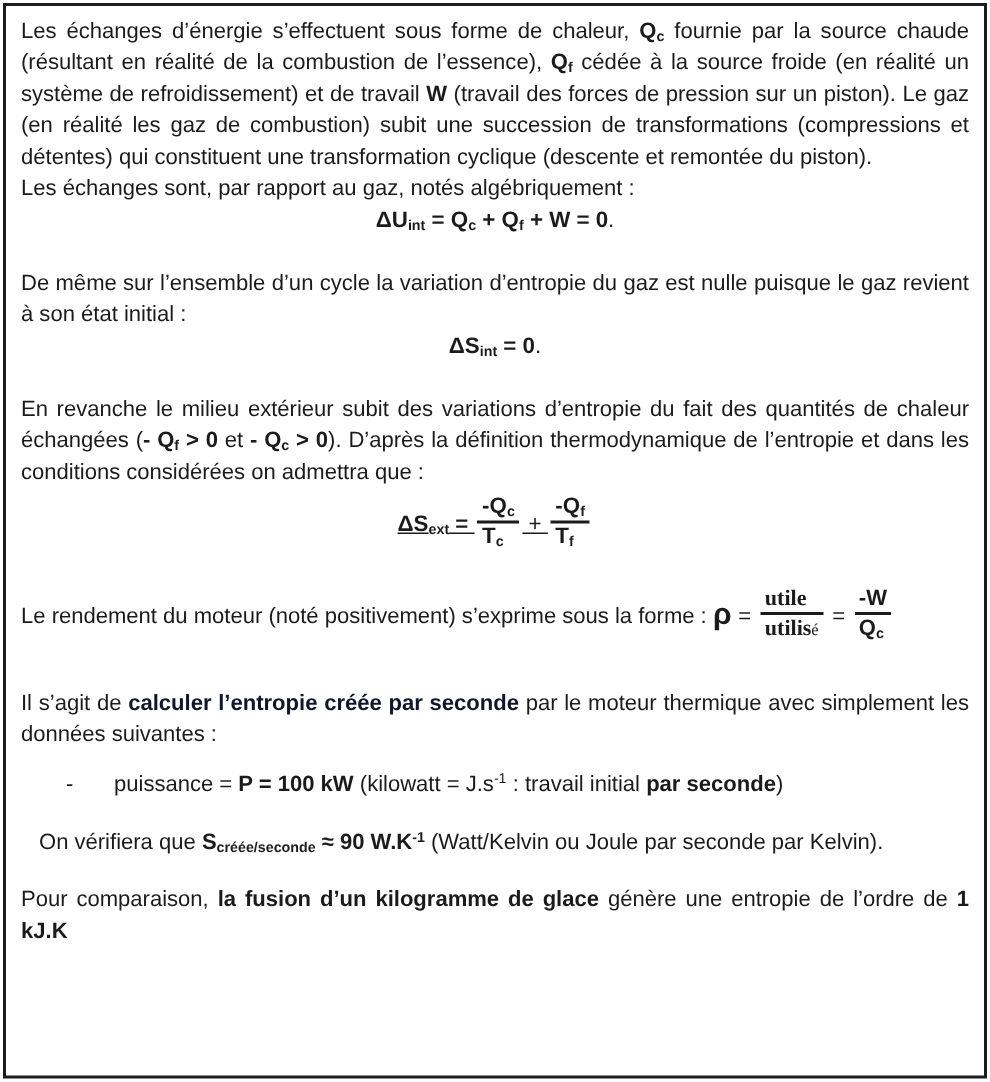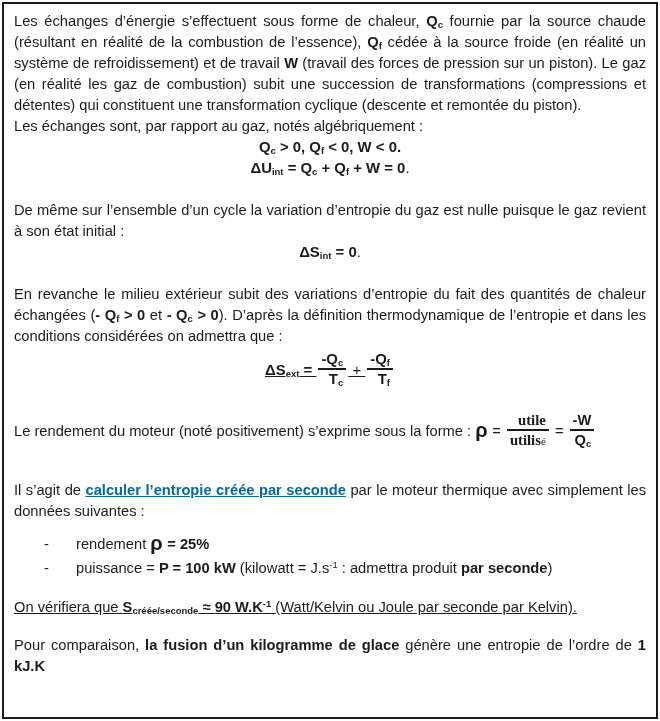--- a/index.html
+++ b/index.html
@@ -27,80 +27,78 @@
   .formula {
     font-size: 14.9px;
     line-height: 21px;
     text-align: center;
   }
   .f2 { margin: 0 0 21px 0; }
   .f3 { margin: 0 0 21px 0; }
   .f4 { margin: 6px 0 0 0; text-decoration: underline; }
   .p5 { margin: 24px 0 30px 0; }
   .p6 { margin: 0 0 12px 0; }
-  .p7 { margin: 0 0 17px 0; text-decoration: underline; }
+  .p7 { margin: 0 0 17px 12px; }
   .bullets { margin: 0 0 18px 0; }
   .item {
     position: relative;
     padding-left: 62px;
     font-size: 14.7px;
     line-height: 21px;
     margin: 0 0 3px 0;
   }
   .item::before {
     content: "-";
     position: absolute;
     left: 30px;
     top: 0;
   }
   .b { font-weight: bold; }
   .i { }
   .sf { font-family: "Liberation Serif", serif; }
-  .red { color: #0369a1; text-decoration: underline; }
+  .red { color: #0f172a; }
   .small { font-size: 11px; }
   .sym {
     font-size: 20px;
     line-height: 0;
     position: relative;
     top: 1px;
     letter-spacing: 0.5px;
   }
   sub { font-size: 9.5px; line-height: 0; vertical-align: -2px; }
   sup { font-size: 9.5px; line-height: 0; vertical-align: 5px; }
   .frac {
     display: inline-block;
     vertical-align: middle;
-    text-align: right;
+    text-align: left;
     line-height: 1.1;
     margin: 0 2px;
     position: relative;
     top: -2px;
   }
   .frac .num {
     display: block;
     border-bottom: 2px solid #1b1b1b;
     padding: 0 3px 1px 3px;
   }
   .frac .den {
     display: block;
     padding: 1px 3px 0 3px;
   }
 </style>
 </head>
 <body>
 
 <div class="page">
   <p class="para"><span>Les échanges d’énergie s’effectuent sous forme de chaleur, </span><span class="b">Q</span><sub class="b">c</sub><span> fournie par la source chaude (résultant en réalité de la combustion de l’essence), </span><span class="b">Q</span><sub class="b">f</sub><span> cédée à la source froide (en réalité un système de refroidissement) et de travail </span><span class="b">W</span><span> (travail des forces de pression sur un piston). Le gaz (en réalité les gaz de combustion) subit une succession de transformations (compressions et détentes) qui constituent une transformation cyclique (descente et remontée du piston).</span><br><span>Les échanges sont, par rapport au gaz, notés algébriquement :</span></p>
-  <div class="formula"><span class="b">Q</span><sub class="b">c</sub><span class="b"> &gt; 0,  Q</span><sub class="b">f</sub><span class="b"> &lt; 0, W &lt; 0.</span></div>
   <div class="formula f2"><span class="b">ΔU</span><sub class="b">int</sub><span class="b"> = Q</span><sub class="b">c</sub><span class="b"> + Q</span><sub class="b">f</sub><span class="b"> + W = 0</span><span>.</span></div>
   <p class="para"><span>De même sur l’ensemble d’un cycle la variation d’entropie du gaz est nulle puisque le gaz revient à son état initial :</span></p>
   <div class="formula f3"><span class="b">ΔS</span><sub class="b">int</sub><span class="b"> = 0</span><span>.</span></div>
   <p class="para"><span>En revanche le milieu extérieur subit des variations d’entropie du fait des quantités de chaleur échangées (</span><span class="b">- Q</span><sub class="b">f</sub><span class="b"> &gt; 0</span><span> et </span><span class="b">- Q</span><sub class="b">c</sub><span class="b"> &gt; 0</span><span>). D’après la définition thermodynamique de l’entropie et dans les conditions considérées on admettra que :</span></p>
   <div class="formula f4"><span class="b">ΔS</span><sub class="b">ext</sub><span class="b"> = </span><span class="frac"><span class="num"><span class="b">-Q</span><sub class="b">c</sub></span><span class="den"><span class="b">T</span><sub class="b">c</sub></span></span><span> + </span><span class="frac"><span class="num"><span class="b">-Q</span><sub class="b">f</sub></span><span class="den"><span class="b">T</span><sub class="b">f</sub></span></span></div>
   <p class="para p5"><span>Le rendement du moteur (noté positivement) s’exprime sous la forme : </span><span class="b sym">ρ</span><span> = </span><span class="frac"><span class="num"><span class="b i sf">utile</span></span><span class="den"><span class="b i sf">utilis</span><span class="i sf small">é</span></span></span><span> = </span><span class="frac"><span class="num"><span class="b">-W</span></span><span class="den"><span class="b">Q</span><sub class="b">c</sub></span></span></p>
   <p class="para p6"><span>Il s’agit de </span><span class="b red">calculer l’entropie créée par seconde</span><span> par le moteur thermique avec simplement les données suivantes :</span></p>
   <div class="bullets">
-    <div class="item"><span>rendement </span><span class="b sym">ρ</span><span class="b"> = 25%</span></div>
-    <div class="item"><span>puissance = </span><span class="b">P = 100 kW</span><span> (kilowatt = J.s</span><sup>-1</sup><span> : admettra produit </span><span class="b">par seconde</span><span>)</span></div>
+    <div class="item"><span>puissance = </span><span class="b">P = 100 kW</span><span> (kilowatt = J.s</span><sup>-1</sup><span> : travail initial </span><span class="b">par seconde</span><span>)</span></div>
   </div>
   <p class="para p7"><span>On vérifiera que </span><span class="b">S</span><sub class="b">créée/seconde</sub><span class="b"> ≈ </span><span class="b">90 W.K</span><sup class="b">-1</sup><span> (Watt/Kelvin ou Joule par seconde par Kelvin).</span></p>
   <p class="para p8"><span>Pour comparaison, </span><span class="b">la fusion d’un kilogramme de glace</span><span> génère une entropie de l’ordre de </span><span class="b">1 kJ.K</span></p>
 </div>
 
 </body></html>

